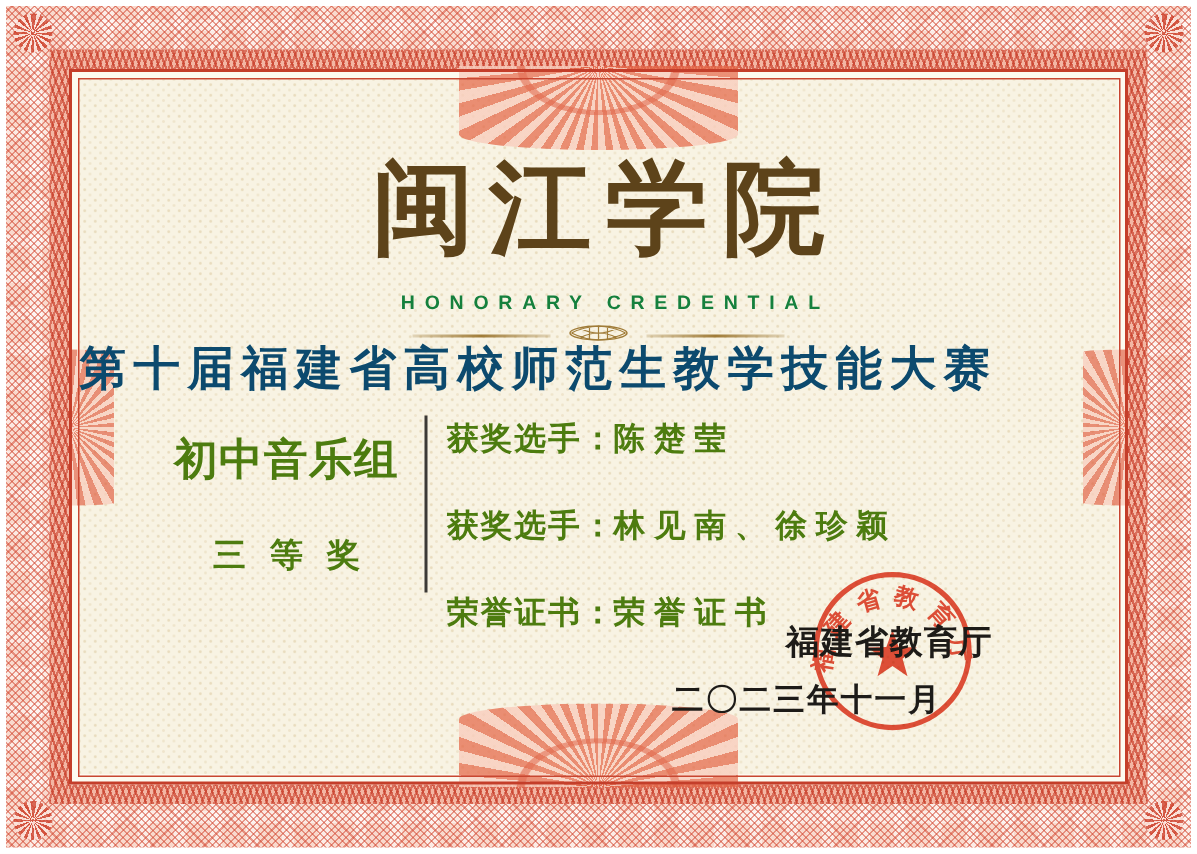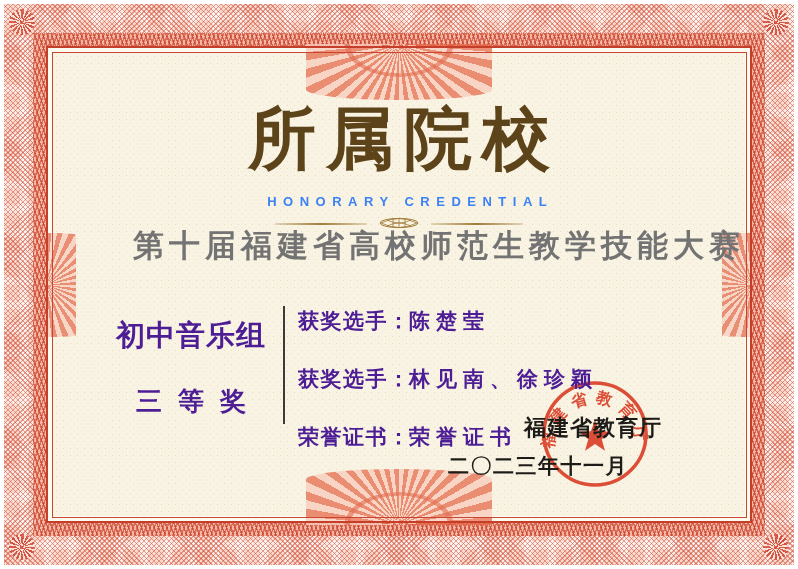--- a/index.html
+++ b/index.html
@@ -44,31 +44,31 @@
     background:repeating-conic-gradient(rgba(205,62,40,.85) 0 11deg, rgba(252,228,220,.95) 11deg 22deg);}
   .corner-rosette.tl{top:9px;left:9px;} .corner-rosette.tr{top:9px;right:9px;}
   .corner-rosette.bl{bottom:9px;left:9px;} .corner-rosette.br{bottom:9px;right:9px;}
 
   
   .content{position:absolute;inset:53px;z-index:5;}
   .title{position:absolute;top:52px;left:0;right:0;margin:0;text-align:center;
     font-size:68px;font-weight:700;color:#5d431a;letter-spacing:10px;text-indent:10px;line-height:1;}
   .subtitle{position:absolute;top:141px;left:16px;right:0;text-align:center;
     font-family:"Liberation Sans","DejaVu Sans",sans-serif;
-    font-size:13px;font-weight:700;color:#3b82f6;letter-spacing:6.5px;text-indent:6.5px;}
+    font-size:13px;font-weight:700;color:#15803d;letter-spacing:6.5px;text-indent:6.5px;}
   .divider{position:absolute;top:162px;left:0;right:0;display:flex;align-items:center;justify-content:center;gap:10px;}
   .dline{width:92px;height:2px;background:linear-gradient(90deg,rgba(160,124,56,.25),#a07c38,rgba(160,124,56,.25));}
   .knot{display:block;}
-  .event{position:absolute;top:172px;left:0;right:0;text-align:right;
-    font-size:31px;font-weight:700;color:#737373;letter-spacing:5px;white-space:nowrap;}
+  .event{position:absolute;top:172px;left:0;right:0;text-align:left;
+    font-size:31px;font-weight:700;color:#0c4a6e;letter-spacing:5px;white-space:nowrap;}
 
-  .award-row{position:absolute;left:45px;top:224px;width:650px;height:120px;color:#4c1d95;margin-top:29px;}
+  .award-row{position:absolute;left:45px;top:224px;width:650px;height:120px;color:#4d7c0f;}
   .award-box{position:absolute;left:0;top:0;width:186px;text-align:center;}
   .award-group{font-size:29px;font-weight:600;margin-top:10px;letter-spacing:1px;white-space:nowrap;}
-  .award-prize{font-size:26px;font-weight:600;margin-top:28px;letter-spacing:16px;text-indent:16px;white-space:nowrap;}
+  .award-prize{font-size:22px;font-weight:600;margin-top:28px;letter-spacing:16px;text-indent:16px;white-space:nowrap;}
   .vdivider{position:absolute;left:185px;top:0;width:2px;height:118px;background:#3c3a36;}
   .fields{position:absolute;left:200px;top:4px;display:flex;flex-direction:column;gap:36px;}
   .field-row{font-size:21px;line-height:22px;white-space:nowrap;}
   .flabel{font-weight:700;letter-spacing:1.5px;}
   .fsep{font-weight:700;}
   .fvalue{font-weight:600;letter-spacing:6px;}
 
   .issuer{position:absolute;left:395px;top:360px;width:290px;text-align:center;
     font-size:22px;font-weight:600;color:#1d1b18;letter-spacing:1px;}
   .date{position:absolute;left:395px;top:399px;width:290px;
@@ -90,21 +90,21 @@
   <div class="linegap"></div>
   <div class="panel"></div>
   <div class="medallion top"></div>
   <div class="medallion bottom"></div>
   <div class="side-medallion left"></div>
   <div class="side-medallion right"></div>
   <div class="frame-thick"></div>
   <div class="frame-thin"></div>
 
   <div class="content">
-    <h1 class="title">所属院校</h1>
+    <h1 class="title">闽江学院</h1>
     <div class="subtitle">HONORARY CREDENTIAL</div>
 
     <div class="divider">
       <span class="dline"></span>
       <span class="knot">
         <svg width="44" height="12" viewBox="0 0 44 12">
           <ellipse cx="22" cy="6" rx="19" ry="4.6" fill="none" stroke="#a07c38" stroke-width="1"></ellipse>
           <path d="M4,6 Q22,-3 40,6 M4,6 Q22,15 40,6 M10,3 Q22,9 34,3 M10,9 Q22,3 34,9 M16,1.8 L16,10.2 M22,1.2 L22,10.8 M28,1.8 L28,10.2" fill="none" stroke="#a07c38" stroke-width="0.8"></path>
         </svg>
       </span>

